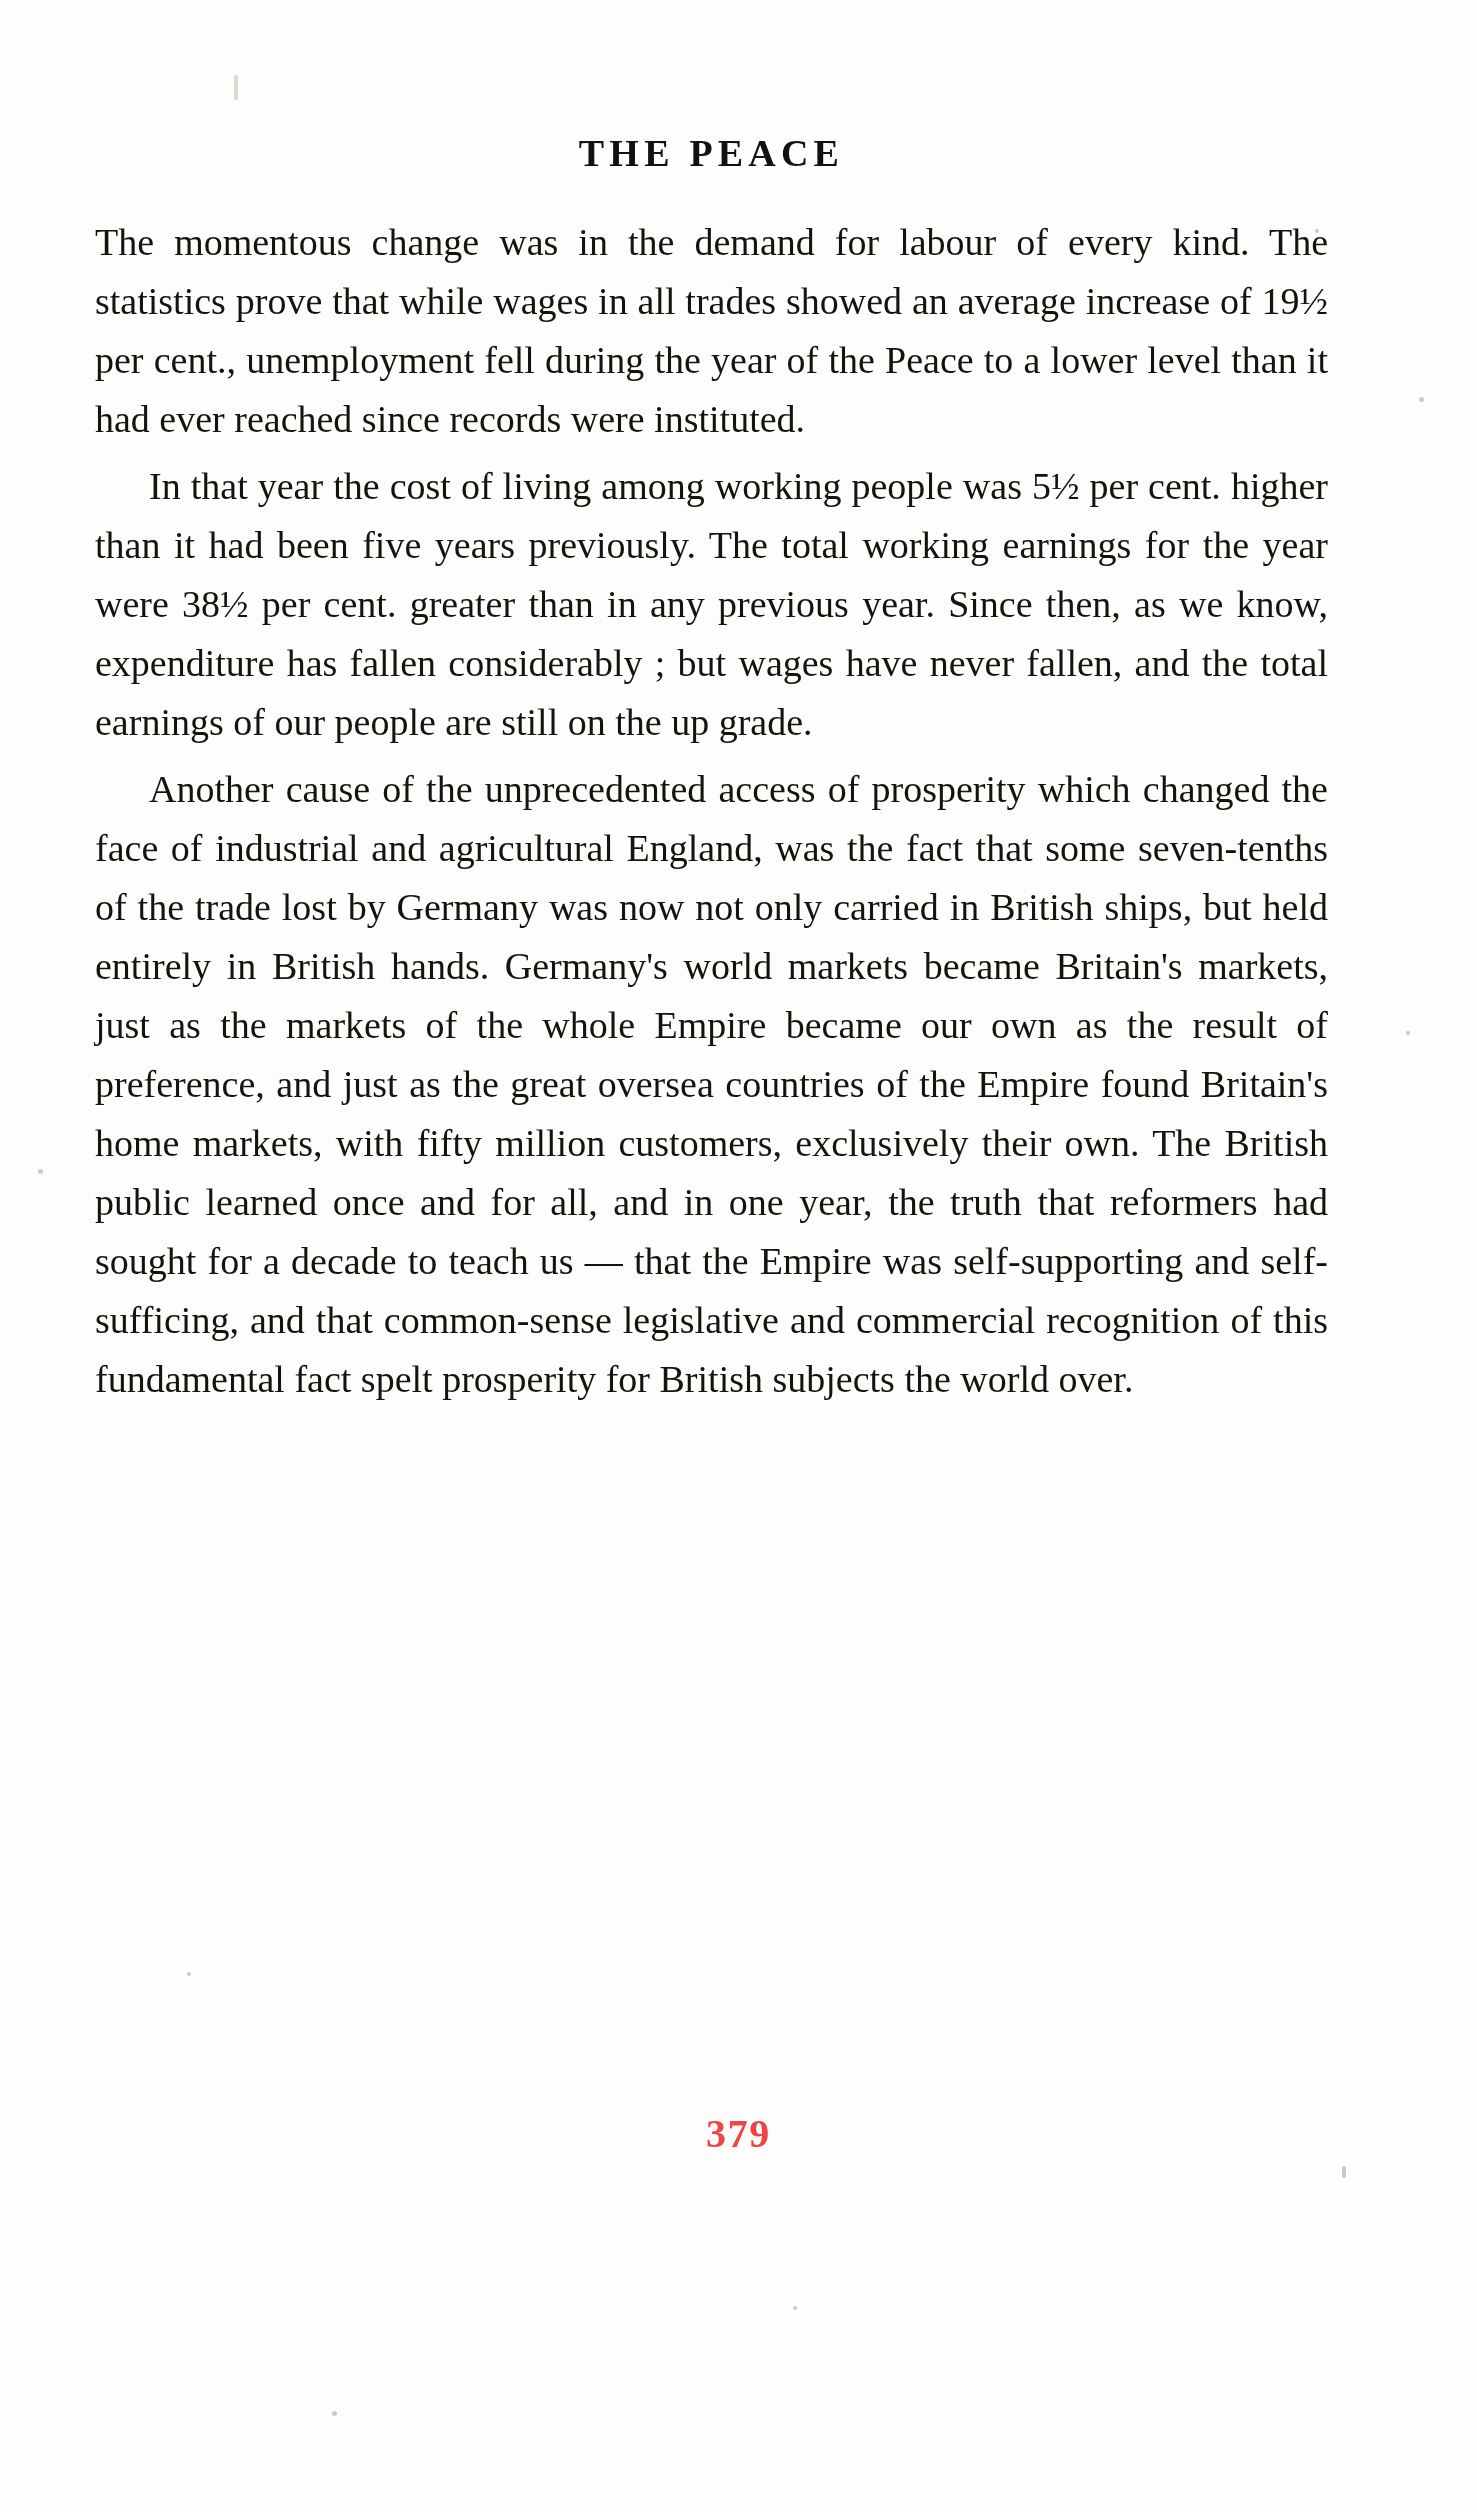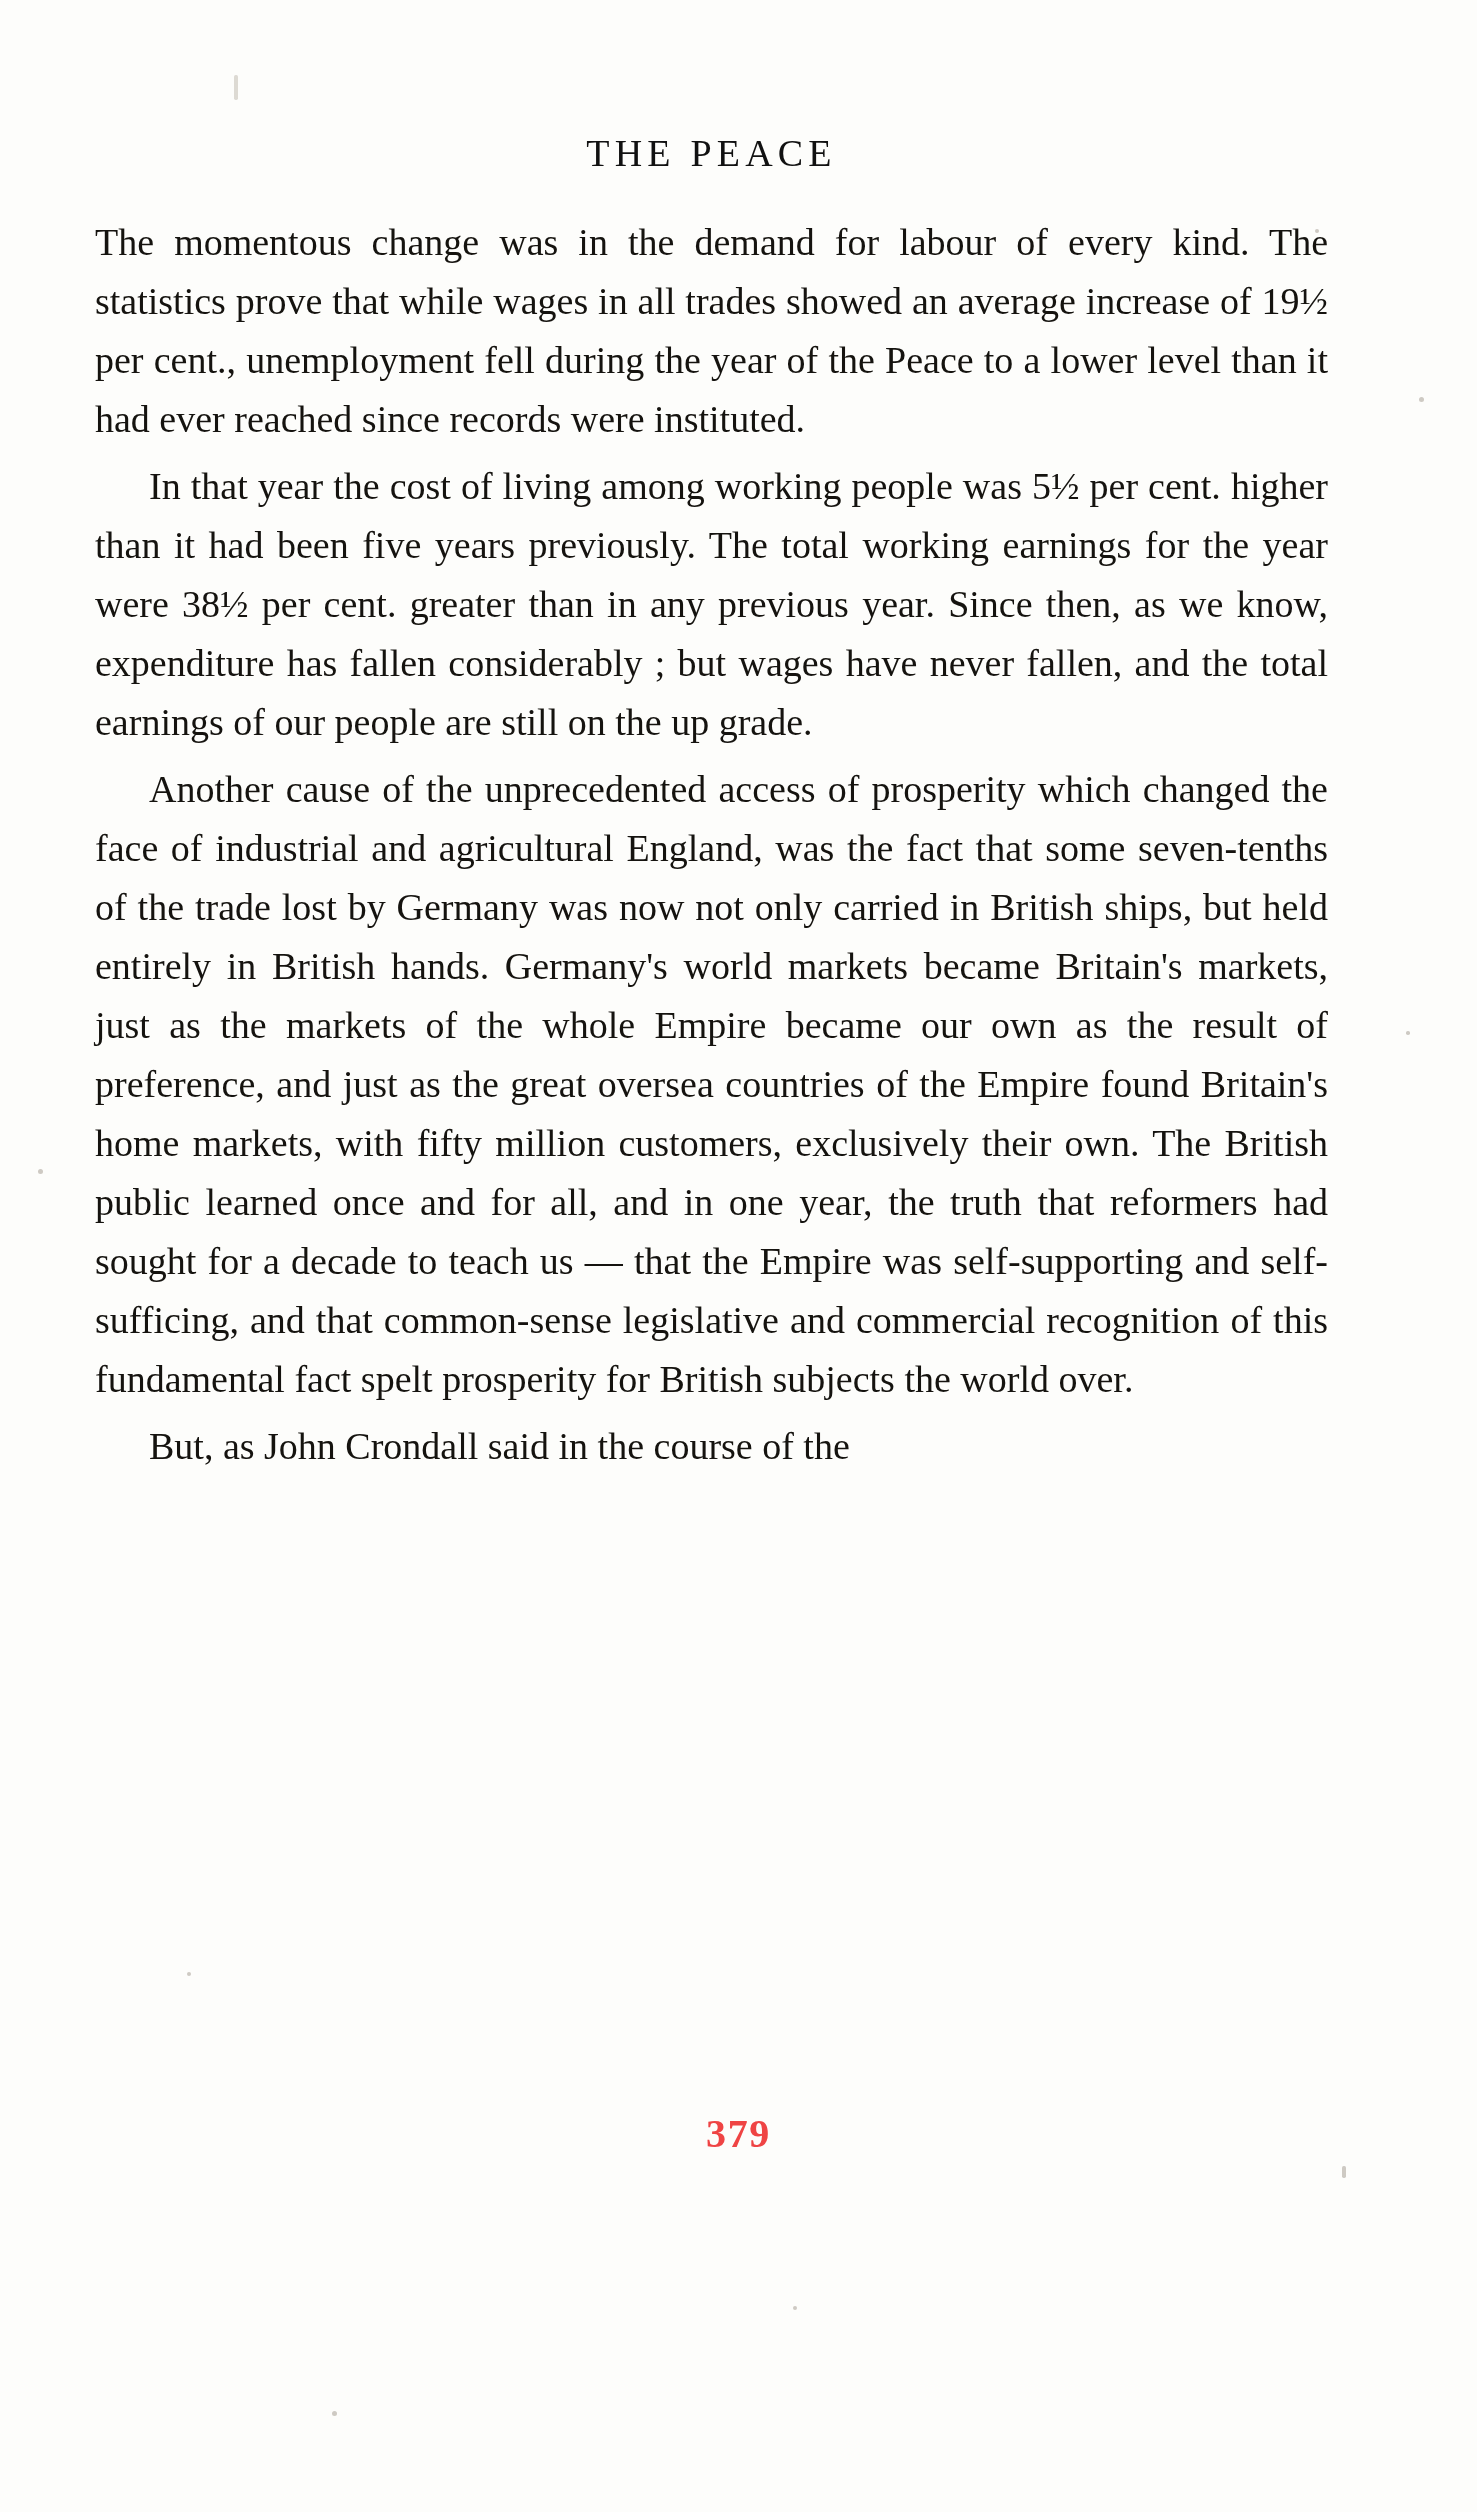--- a/index.html
+++ b/index.html
@@ -26,21 +26,21 @@
   .page-inner {
     position: absolute;
     left: 87px;
     top: 131px;
     width: 1249px;
   }
   .running-head {
     text-align: center;
     font-size: 38px;
     letter-spacing: 5.2px;
-    font-weight: 400;
+    font-weight: 700;
     margin: 0 0 38px 0;
     font-family: "Liberation Serif", serif;
     color: #111;
   }
   .body-text {
     font-size: 38px;
     line-height: 59px;
     text-align: justify;
     text-justify: inter-word;
     color: #15130f;
@@ -95,19 +95,18 @@
   <span class="mark m8"></span>
   <span class="mark m9"></span>
 
   <div class="page-inner">
     <h1 class="running-head">THE PEACE</h1>
 
     <div class="body-text">
       <p class="first">The momentous change was in the demand for labour of every kind. The statistics prove that while wages in all trades showed an average increase of 19½ per cent., unemployment fell during the year of the Peace to a lower level than it had ever reached since records were instituted.</p>
       <p>In that year the cost of living among working people was 5½ per cent. higher than it had been five years previously. The total working earnings for the year were 38½ per cent. greater than in any previous year. Since then, as we know, expenditure has fallen considerably ; but wages have never fallen, and the total earnings of our people are still on the up grade.</p>
       <p>Another cause of the unprecedented access of prosperity which changed the face of industrial and agricultural England, was the fact that some seven-tenths of the trade lost by Germany was now not only carried in British ships, but held entirely in British hands. Germany's world markets became Britain's markets, just as the markets of the whole Empire became our own as the result of preference, and just as the great oversea countries of the Empire found Britain's home markets, with fifty million customers, exclusively their own. The British public learned once and for all, and in one year, the truth that reformers had sought for a decade to teach us — that the Empire was self-supporting and self-sufficing, and that common-sense legislative and commercial recognition of this fundamental fact spelt prosperity for British subjects the world over.</p>
-      <p>But, as John Crondall said in the course of the</p>
     </div>
   </div>
 
   <div class="folio">379</div>
 </div>
 
 
 </body></html>

